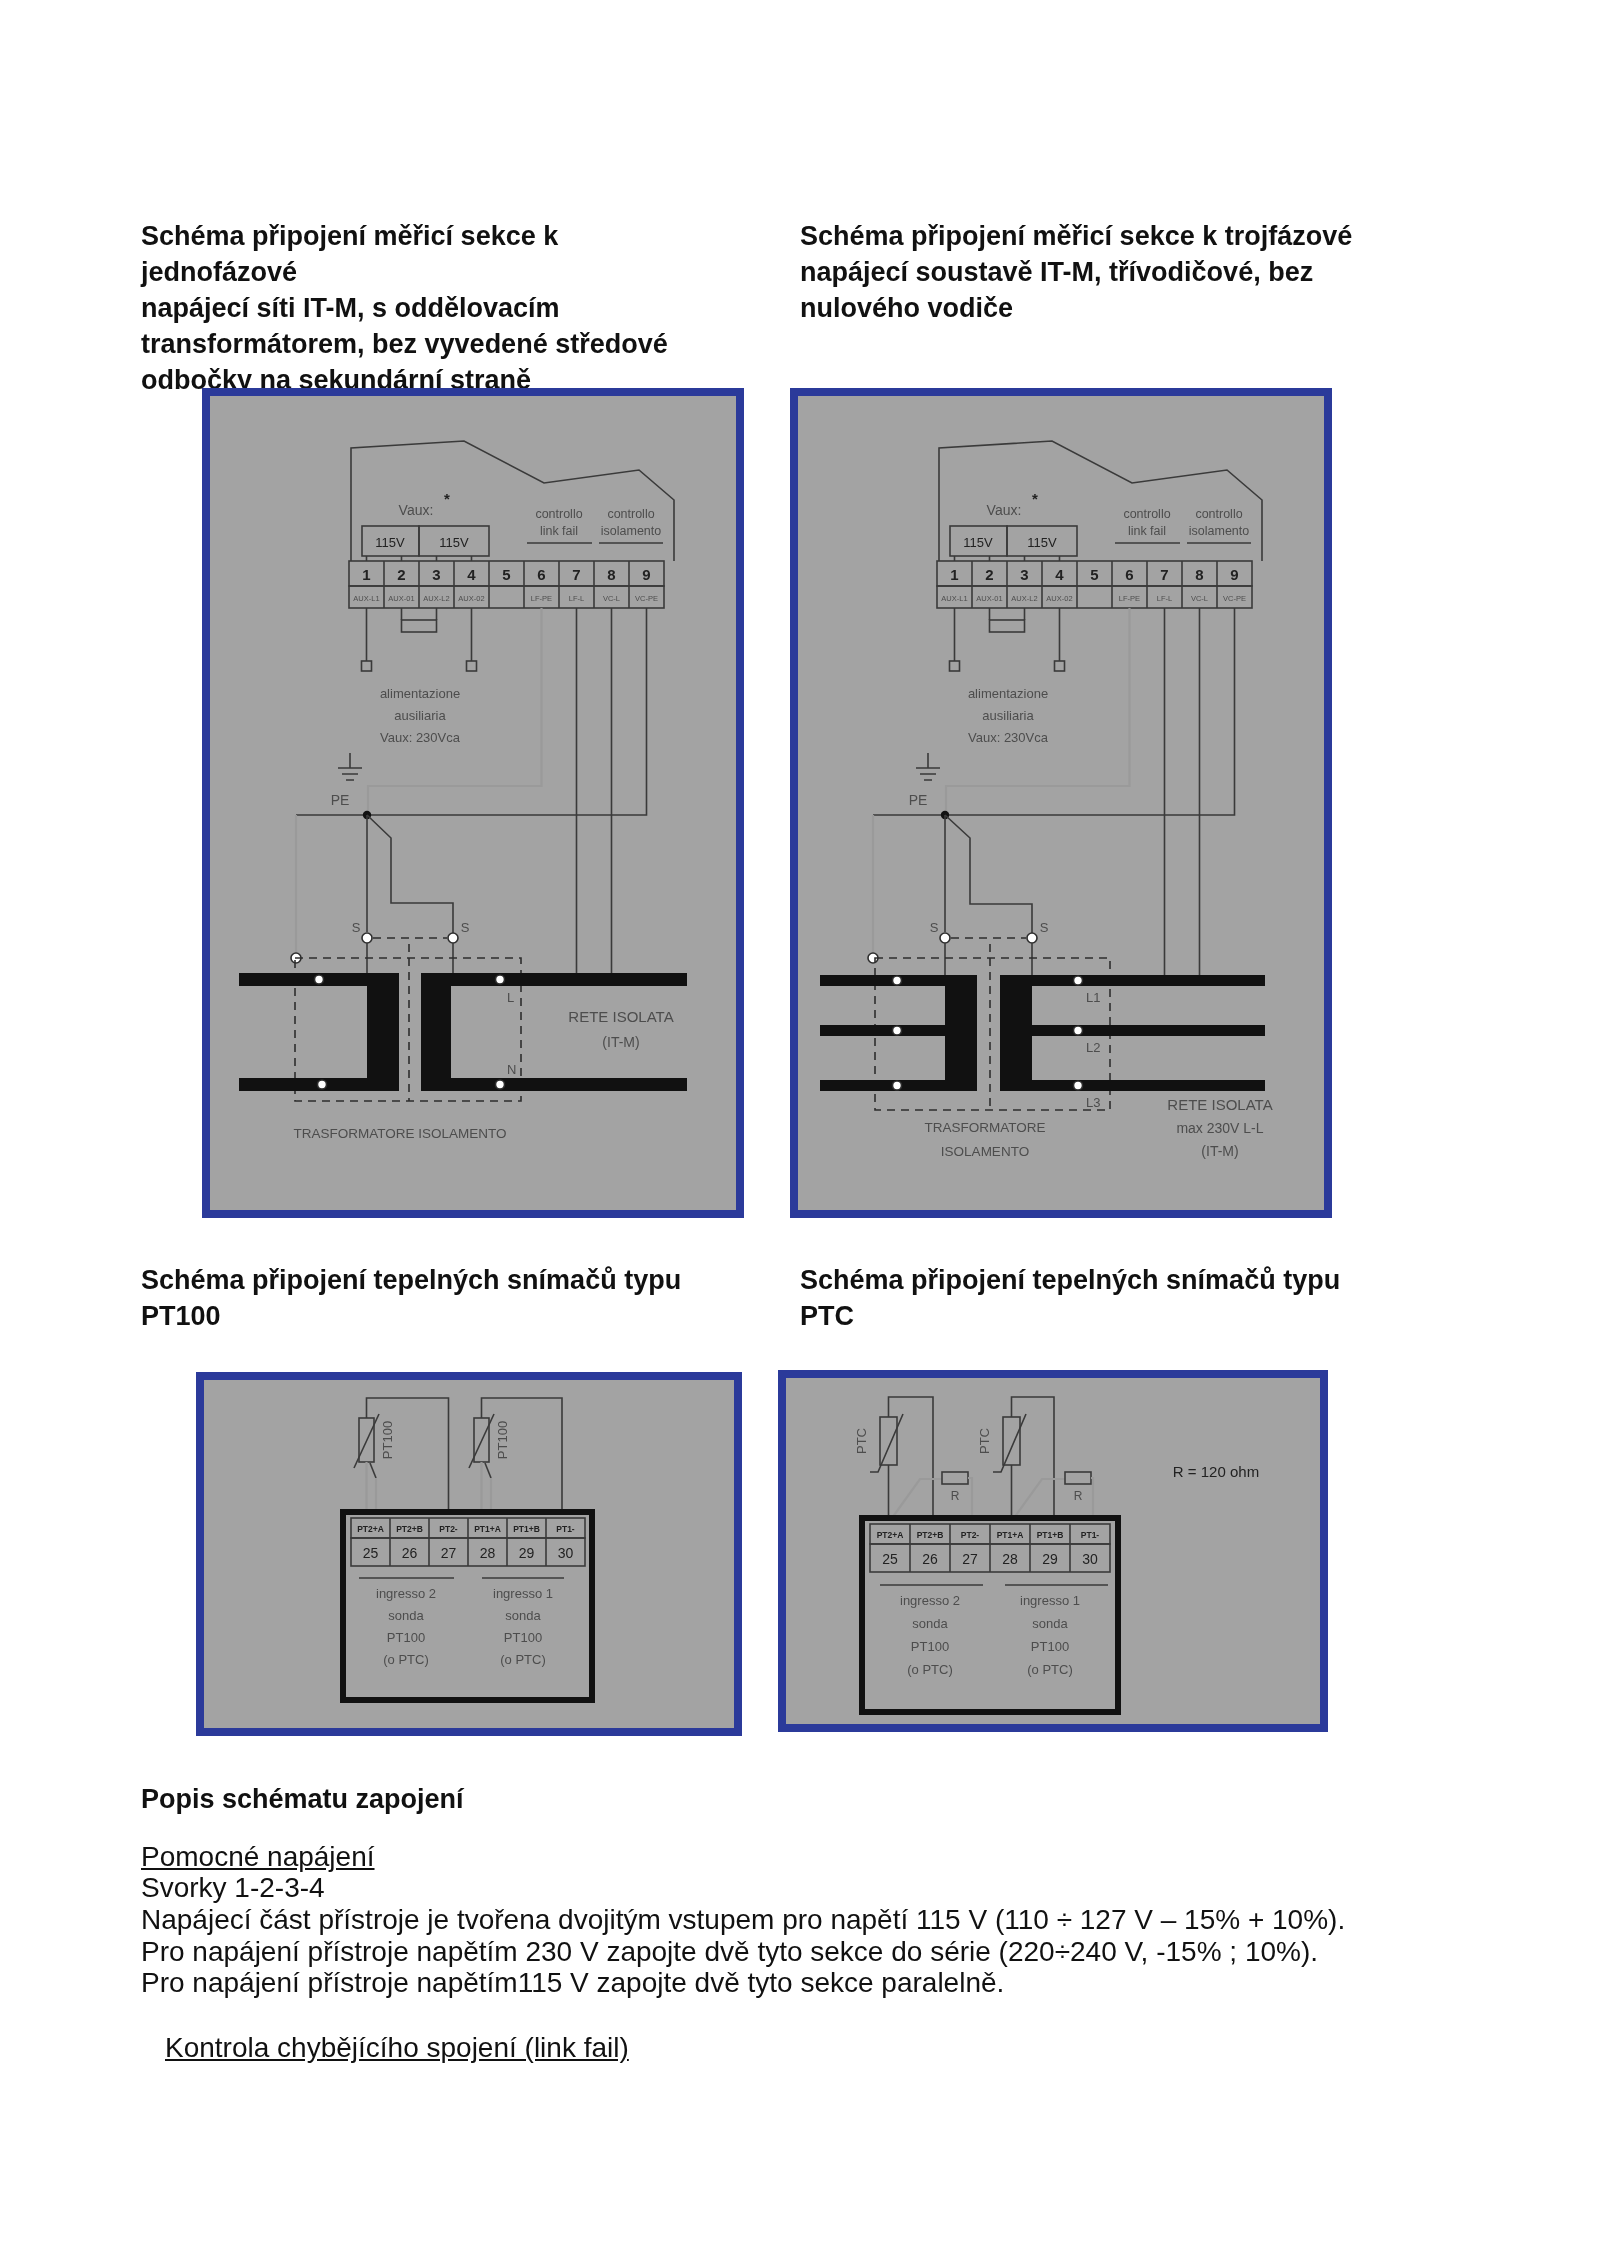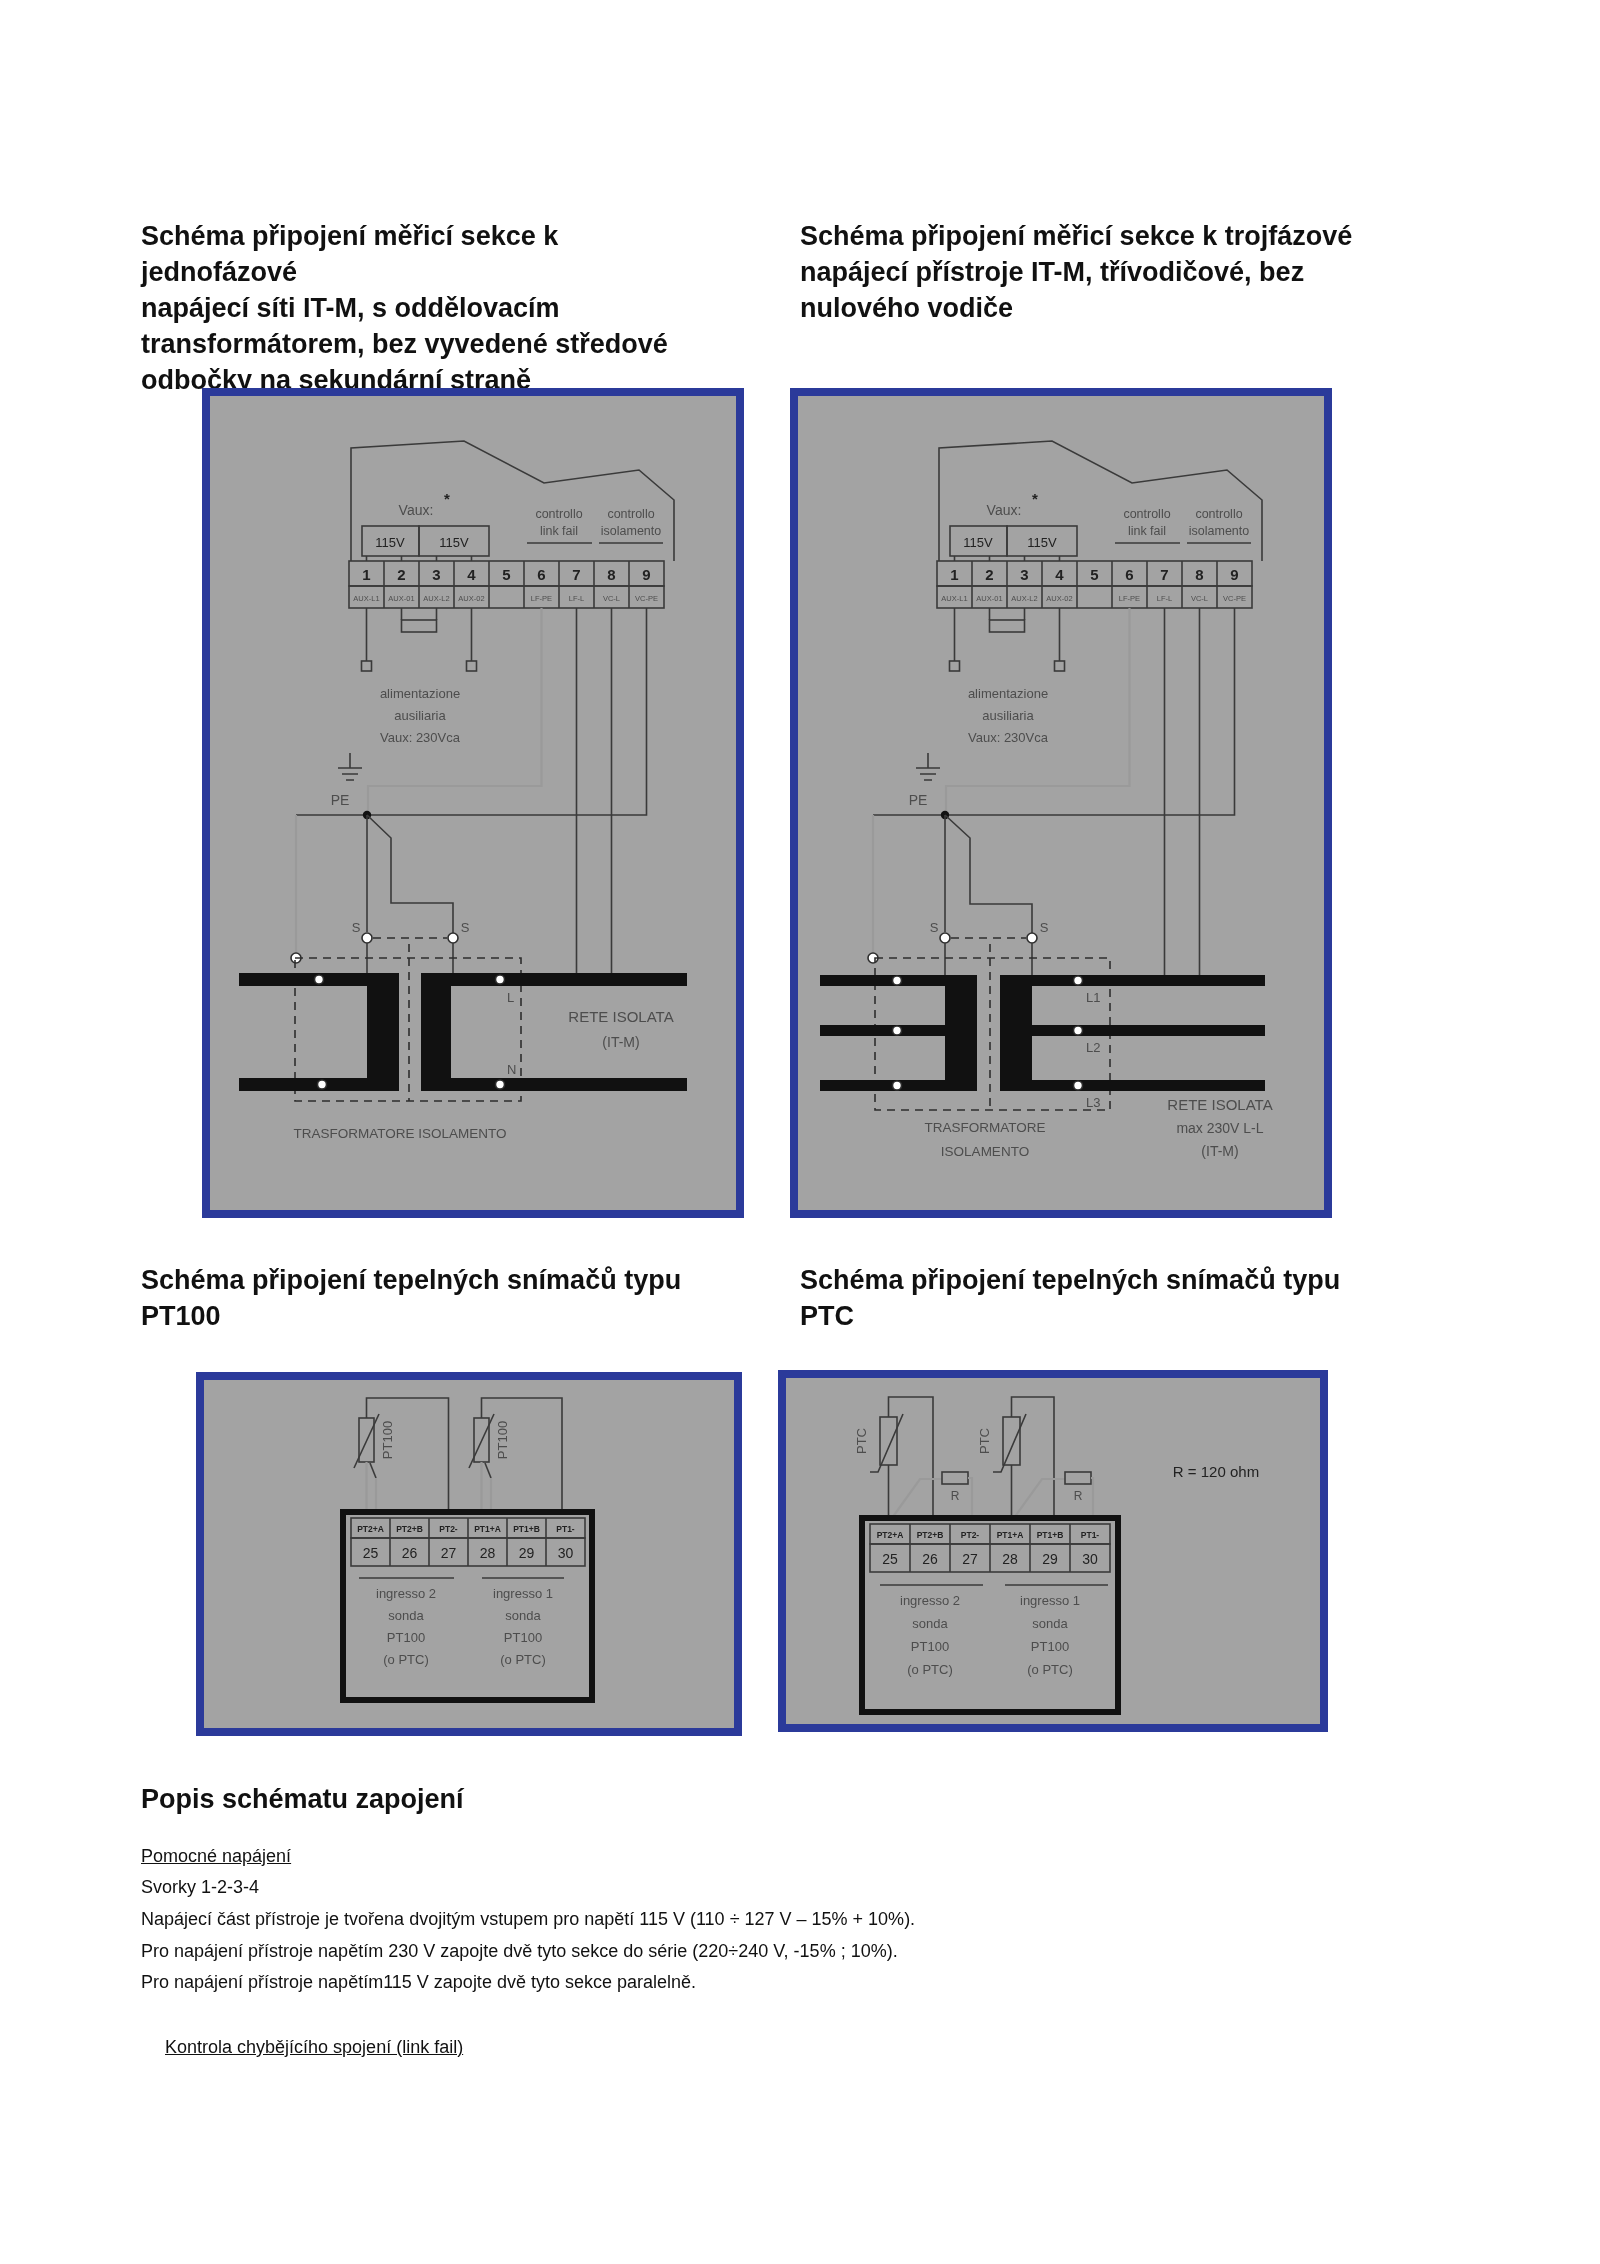--- a/index.html
+++ b/index.html
@@ -1,21 +1,21 @@
 <!DOCTYPE html>
 <html><head>
 <meta charset="utf-8">
 <style>
   html,body{margin:0;padding:0;background:#ffffff;}
   body{width:1600px;height:2264px;position:relative;font-family:"Liberation Sans",sans-serif;color:#1a1a1a;overflow:hidden;}
   .heading{position:absolute;font-weight:bold;font-size:27px;line-height:36px;color:#111;}
   .dbox{position:absolute;border:8px solid #2b3a9a;background:#a3a3a3;}
   .dbox svg{position:absolute;left:0;top:0;}
   svg text{font-family:"Liberation Sans",sans-serif;}
-  .desc{position:absolute;left:141px;font-size:18px;line-height:31.5px;color:#111;}
+  .desc{position:absolute;left:141px;font-size:28px;line-height:31.5px;color:#111;}
   .desc.bold{font-weight:bold;font-size:27px;margin-top:8px;}
   .desc.underline{text-decoration:underline;}
   .wire{stroke:#3a3a3a;stroke-width:1.6;fill:none;}
   .gwire{stroke:#9a9a9a;stroke-width:2.2;fill:none;}
   .dash{stroke:#2e2e2e;stroke-width:1.6;fill:none;stroke-dasharray:8 6;}
   .bar{fill:#111;}
   .node{fill:#fff;stroke:#2e2e2e;stroke-width:1.6;}
   .box{fill:none;stroke:#3a3a3a;stroke-width:1.6;}
   .itxt{fill:#4d4d4d;}
   .ntxt{fill:#222;}
@@ -24,21 +24,21 @@
 <body>
 
 <div class="heading" style="left:141px;top:218px;width:560px;">
   <div>Schéma připojení měřicí sekce k jednofázové</div>
   <div>napájecí síti IT-M, s oddělovacím</div>
   <div>transformátorem, bez vyvedené středové</div>
   <div>odbočky na sekundární straně</div>
 </div>
 <div class="heading" style="left:800px;top:218px;width:560px;">
   <div>Schéma připojení měřicí sekce k trojfázové</div>
-  <div>napájecí přístroje IT-M, třívodičové, bez</div>
+  <div>napájecí soustavě IT-M, třívodičové, bez</div>
   <div>nulového vodiče</div>
 </div>
 
 <div class="dbox" style="left:202px;top:388px;width:526px;height:814px;">
 <svg width="526" height="814" viewBox="0 0 526 814">
 
   <path class="wire" d="M141 165 L141 52 L254 45 L334 87 L429 74 L464 104 L464 165"></path>
 
   <text class="itxt" x="206" y="119" font-size="14" text-anchor="middle">Vaux:</text>
   <text class="ntxt" x="234" y="108" font-size="15" font-weight="bold">*</text>

